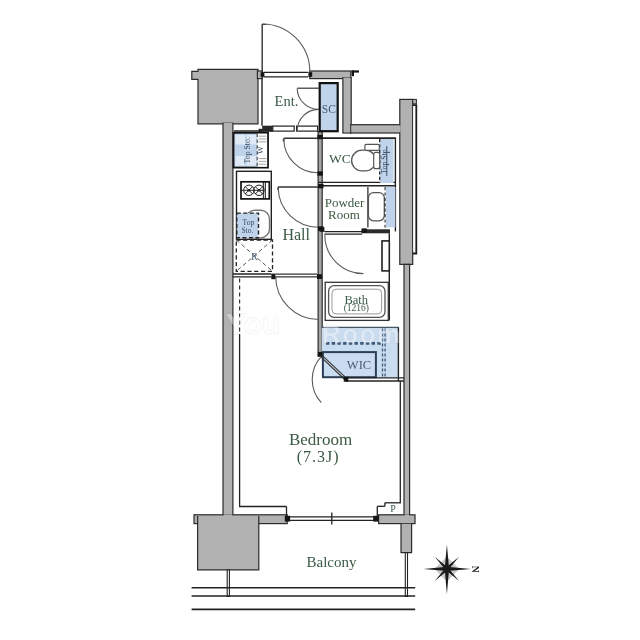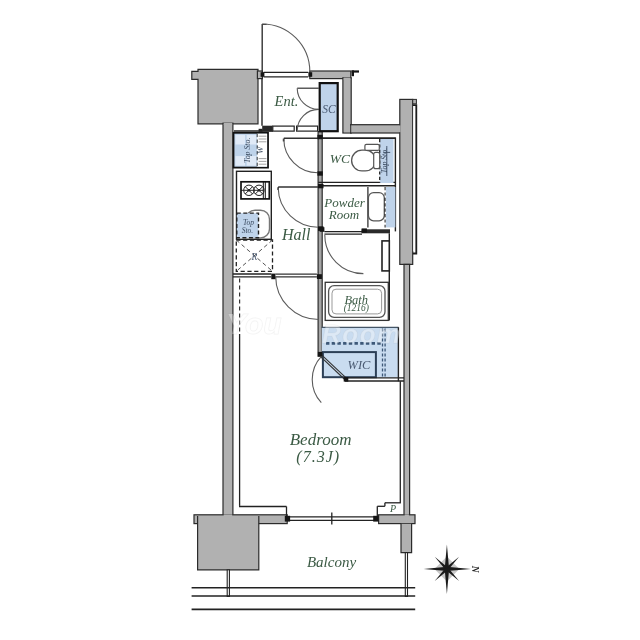--- a/index.html
+++ b/index.html
@@ -1,16 +1,16 @@
 <!DOCTYPE html>
 <html><head>
 <meta charset="utf-8">
 <style>
 html,body{margin:0;padding:0;background:#fff;}
-#page{width:640px;height:640px;position:relative;overflow:hidden;font-style:italic;}
+#page{width:640px;height:640px;position:relative;overflow:hidden;}
 text{font-family:"Liberation Serif",serif;}
 .wm{font-family:"Liberation Sans",sans-serif;}
 </style>
 </head>
 <body>
 <div id="page">
 <svg width="640" height="640" viewBox="0 0 640 640">
 <rect x="0" y="0" width="640" height="640" fill="#ffffff"></rect>
 
 <g stroke="#2b2b2b" stroke-width="1.2" fill="#b1b1b1">

